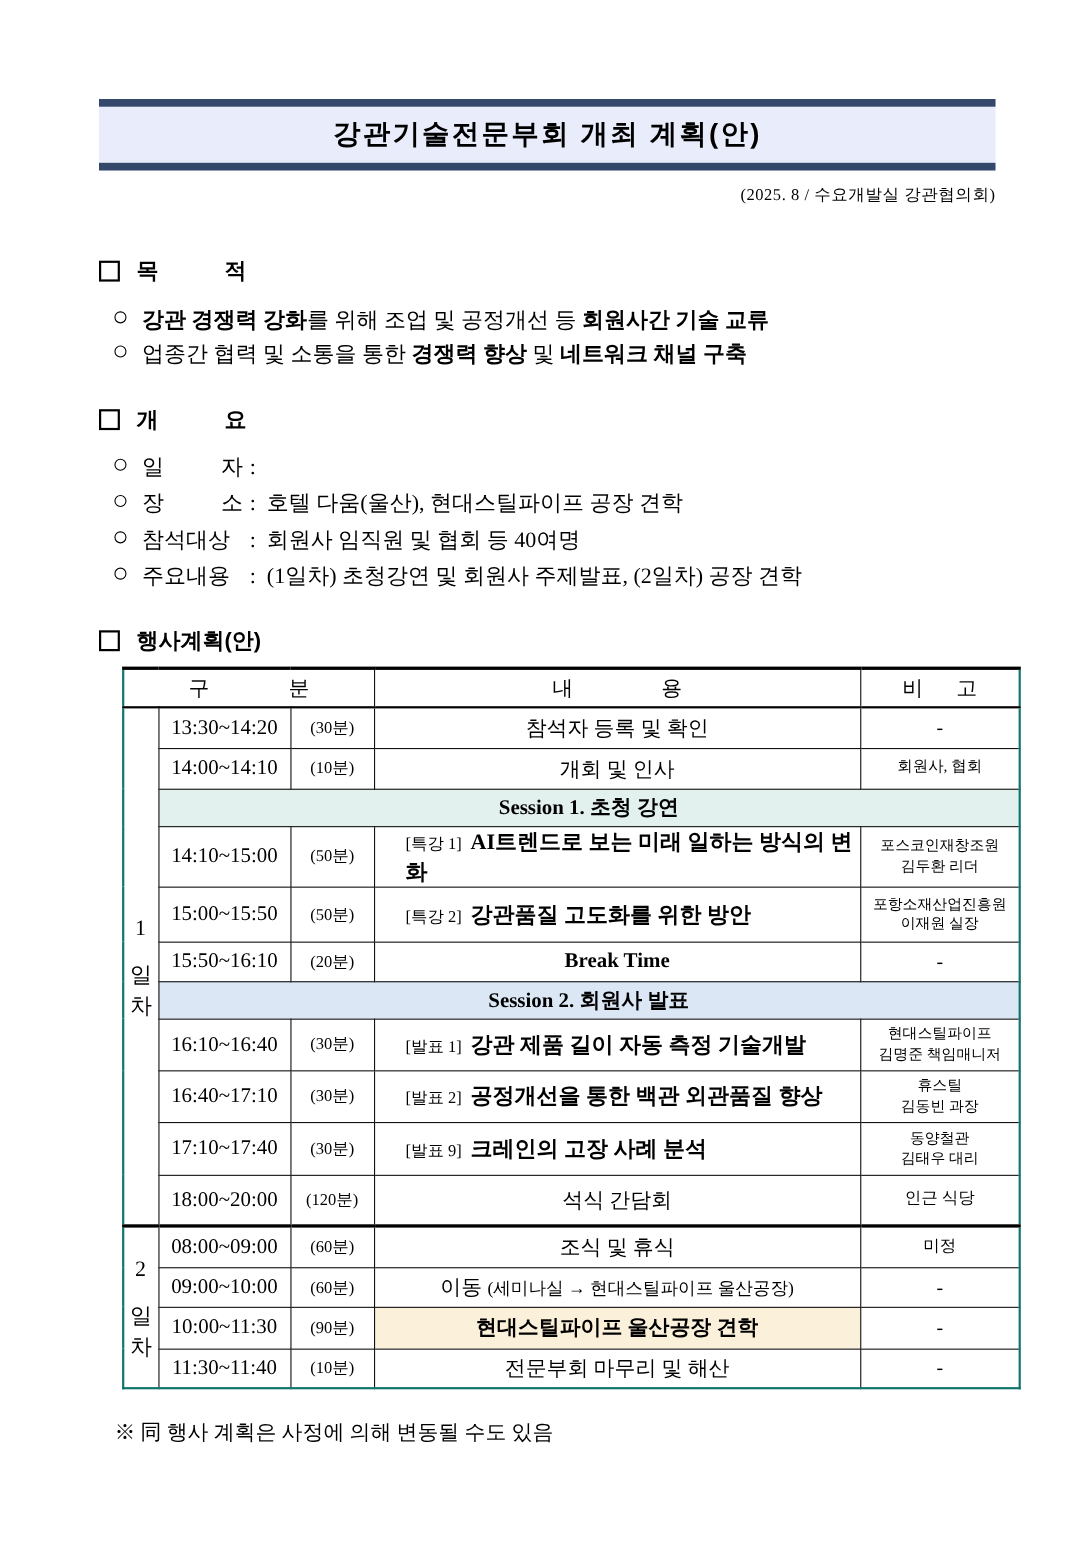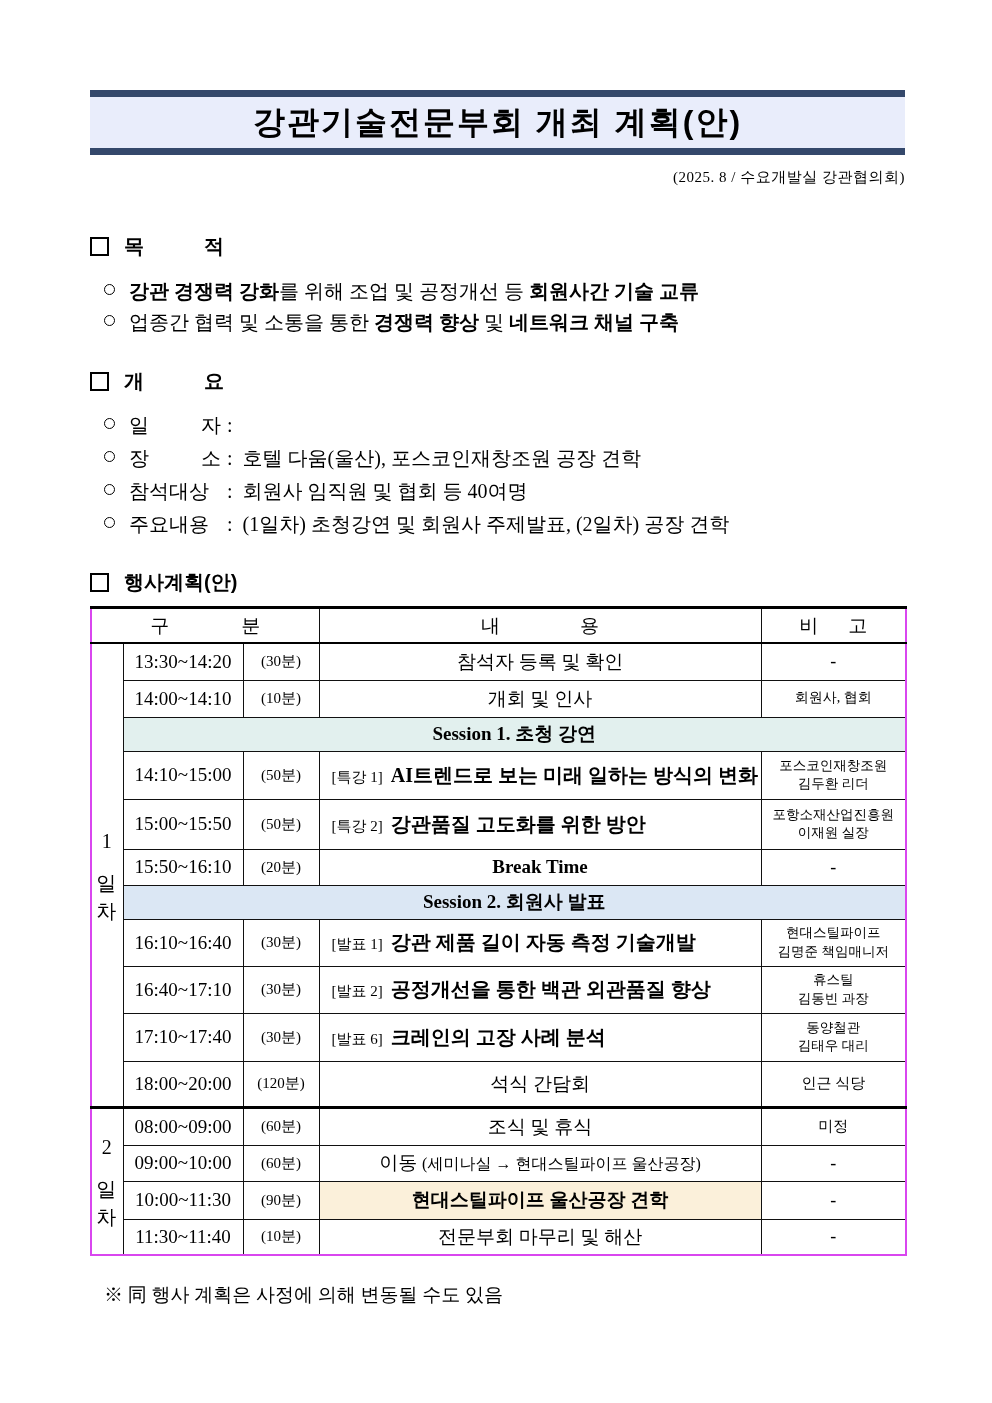--- a/index.html
+++ b/index.html
@@ -8,21 +8,21 @@
     font-family:"Liberation Serif","DejaVu Serif",serif;color:#000;
     box-sizing:border-box;padding:90px 87px 0 90px;overflow:hidden;
   }
   
   .title-band{
     border-top:7px solid #34486b;border-bottom:7px solid #34486b;
     background:#e9edfb;height:51px;line-height:51px;text-align:center;
   }
   .title-band .t{
     font-family:"Liberation Sans","DejaVu Sans",sans-serif;
-    font-weight:bold;font-size:32px;letter-spacing:2px;
+    font-weight:bold;font-size:25px;letter-spacing:2px;
   }
   .subtitle{margin-top:13px;text-align:right;font-size:15px;letter-spacing:.5px;}
   
   .sec{display:flex;align-items:center;font-family:"Liberation Sans","DejaVu Sans",sans-serif;
        font-weight:bold;font-size:20px;}
   .sec .sq{width:15px;height:15px;border:2px solid #000;background:#fff;margin-right:15px;flex:0 0 auto;}
   .sec-purpose{margin-top:46px;}
   .sec-overview{margin-top:30px;}
   .sec-plan{margin-top:28px;}
   .just{display:inline-block;text-align:justify;text-align-last:justify;}
@@ -35,30 +35,30 @@
   .b{font-weight:bold;}
   .olist{margin-top:14px;}
   .oitem{display:flex;align-items:baseline;font-size:20px;line-height:33px;margin-left:14px;}
   .oitem .ci{width:9px;height:9px;border:1.5px solid #000;border-radius:50%;
              margin-right:14px;flex:0 0 auto;position:relative;top:-3px;}
   .olabel{display:inline-block;width:92px;text-align:justify;text-align-last:justify;}
   .osep{margin:0 10px 0 6px;}
   
   table.plan{border-collapse:collapse;margin-top:10px;width:815px;table-layout:fixed;}
   table.plan td,table.plan th{border:1px solid #111;padding:0;vertical-align:middle;}
-  table.plan{border:2px solid #d946ef;}
+  table.plan{border:2px solid #0f766e;margin-left:21px;}
   tr.thead th{border-top:3px solid #000;border-bottom:2px solid #000;
       font-weight:normal;font-size:19px;background:#fff;height:33px;}
   .c-day{width:32px;} .c-time{width:120px;} .c-dur{width:76px;} .c-content{width:442px;} .c-remark{width:145px;}
   td.day{text-align:center;}
   .vert{writing-mode:vertical-rl;text-orientation:upright;font-size:20px;letter-spacing:8px;display:inline-block;}
   td.time{text-align:center;font-size:19px;}
   td.dur{text-align:center;font-size:15px;}
   td.content{text-align:center;font-size:19px;}
-  td.content.left{text-align:left;padding-left:12px;}
+  td.content.left{text-align:left;padding-left:28px;}
   td.content .prefix{font-size:15px;margin-right:8px;}
   td.content .main-b{font-weight:bold;font-size:20px;}
   td.content .suffix{font-size:16px;}
   td.remark{text-align:center;}
   .rm-dash{font-size:18px;}
   .rm-sm{font-size:13.5px;line-height:1.35;}
   tr.session td{background:#e2f0ee;text-align:center;font-size:19px;font-weight:bold;height:33px;}
   tr.session.s2 td{background:#dbe7f4;}
   tr.day2-first td{border-top:3px solid #000;}
   td.hl{background:#fbf0da;font-weight:bold;}
@@ -104,21 +104,21 @@
   <div class="olist">
     <div class="oitem">
       <span class="ci"></span>
       <span class="olabel">일 자</span>
       <span class="osep">:</span>
     </div>
     <div class="oitem">
       <span class="ci"></span>
       <span class="olabel">장 소</span>
       <span class="osep">:</span>
-      <span>호텔 다움(울산), 포스코인재창조원 공장 견학</span>
+      <span>호텔 다움(울산), 현대스틸파이프 공장 견학</span>
     </div>
     <div class="oitem">
       <span class="ci"></span>
       <span class="olabel">참석대상</span>
       <span class="osep">:</span>
       <span>회원사 임직원 및 협회 등 40여명</span>
     </div>
     <div class="oitem">
       <span class="ci"></span>
       <span class="olabel">주요내용</span>
@@ -210,21 +210,21 @@
       <td class="dur">(30분)</td>
       <td class="content left"><span class="prefix">[발표 2]</span><span class="main-b">공정개선을 통한 백관 외관품질 향상</span></td>
       <td class="remark">
             <div class="rm-sm">휴스틸</div>
             <div class="rm-sm">김동빈 과장</div>
           </td>
     </tr>
     <tr class="h48">
       <td class="time">17:10~17:40</td>
       <td class="dur">(30분)</td>
-      <td class="content left"><span class="prefix">[발표 6]</span><span class="main-b">크레인의 고장 사례 분석</span></td>
+      <td class="content left"><span class="prefix">[발표 9]</span><span class="main-b">크레인의 고장 사례 분석</span></td>
       <td class="remark">
             <div class="rm-sm">동양철관</div>
             <div class="rm-sm">김태우 대리</div>
           </td>
     </tr>
     <tr class="h46">
       <td class="time">18:00~20:00</td>
       <td class="dur">(120분)</td>
       <td class="content">석식 간담회</td>
       <td class="remark">

